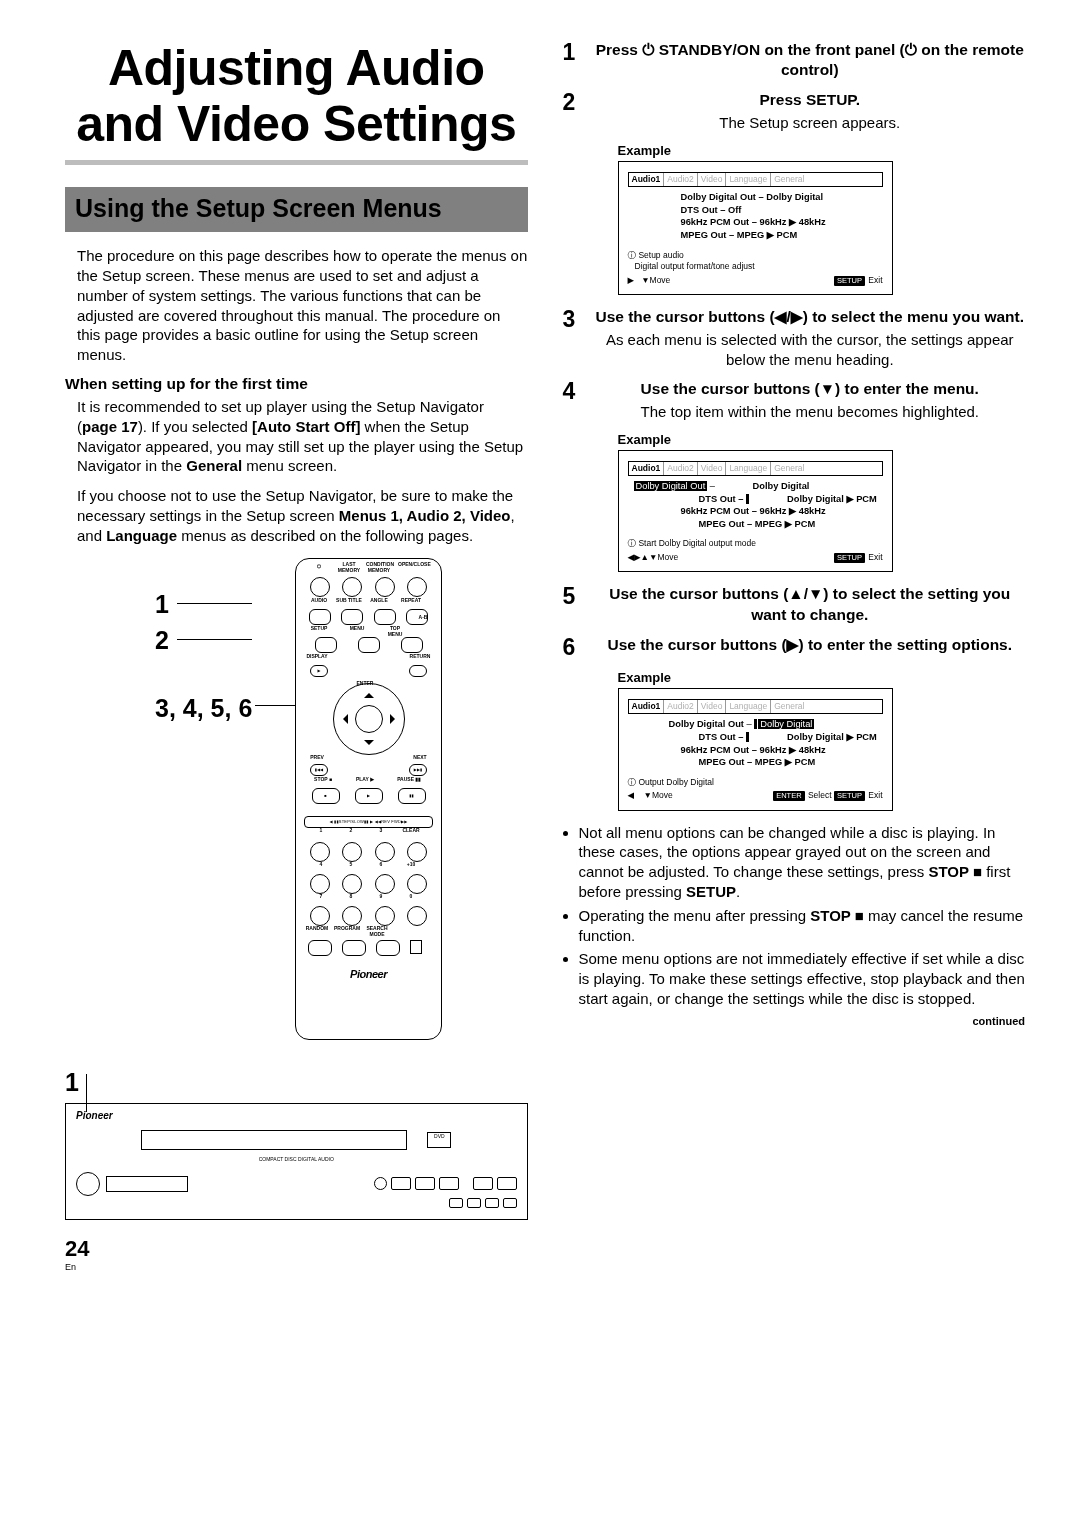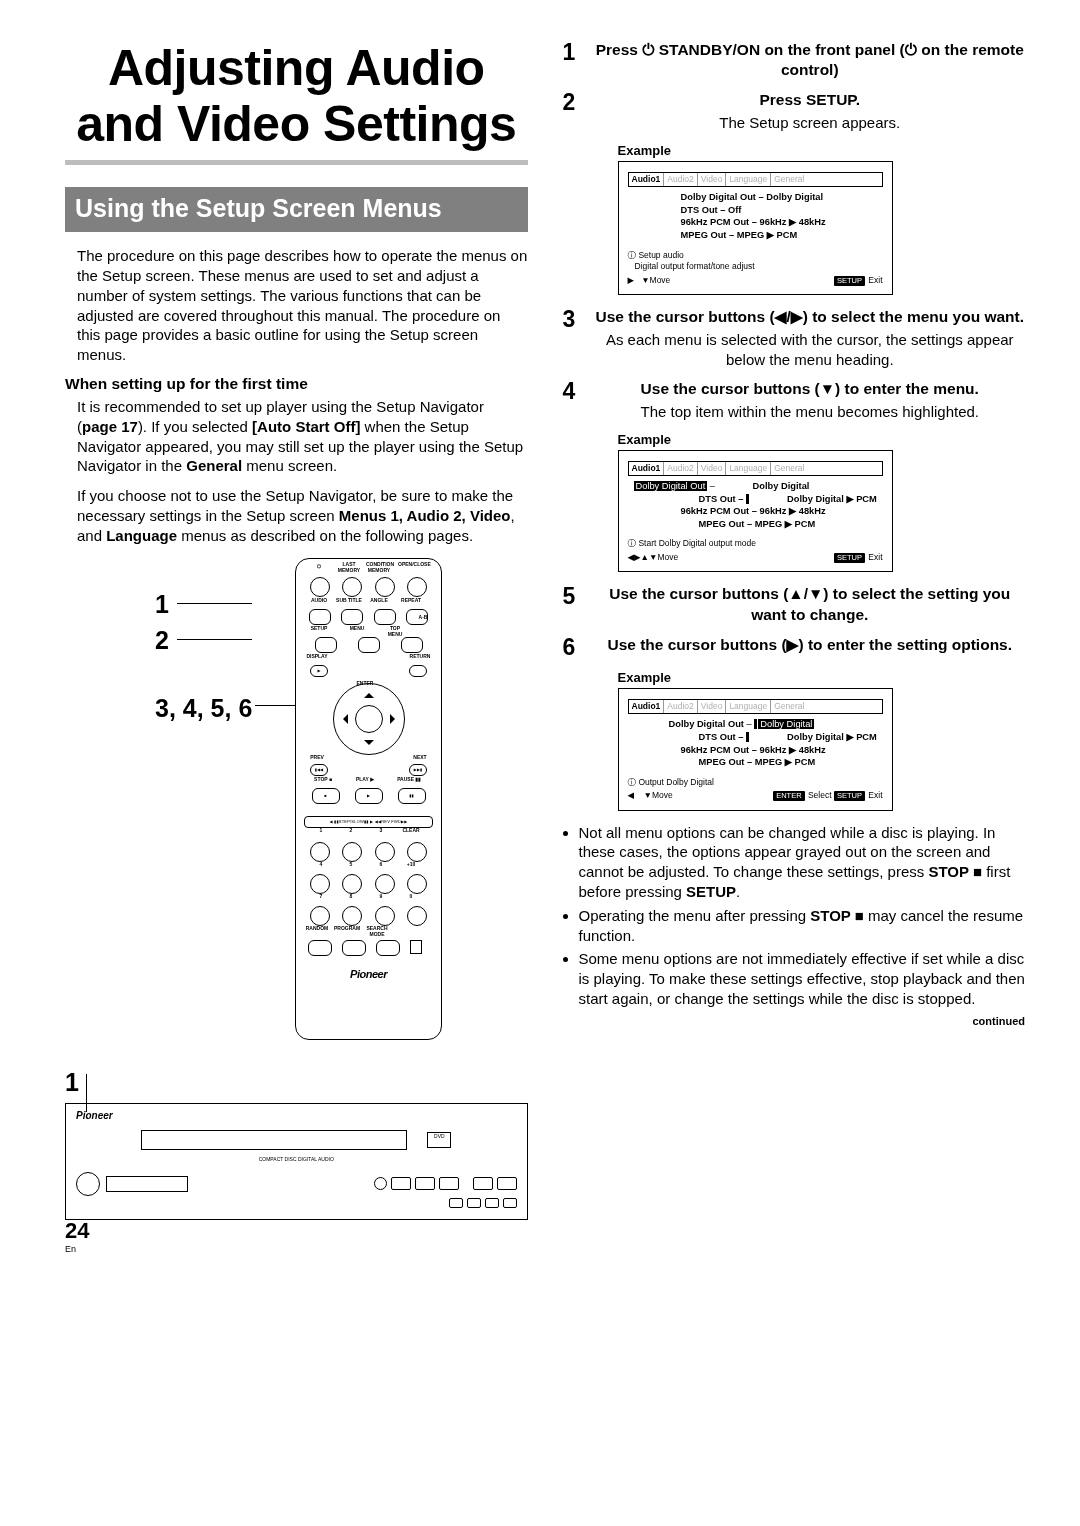--- a/index.html
+++ b/index.html
@@ -32,21 +32,21 @@
     text-align: center;
   }
   .title-underline {
     height: 5px;
     background: #bdbdbd;
     margin-bottom: 22px;
     width: 100%;
   }
   .section-bar {
     background: #808080;
-    color: #ffffff;
+    color: #000000;
     font-size: 25px;
     font-weight: bold;
     padding: 6px 25px 8px 10px;
     line-height: 1.25;
     margin-bottom: 14px;
   }
   p.body {
     font-size: 15px;
     line-height: 1.32;
     margin: 0 0 10px 12px;
@@ -269,20 +269,21 @@
   }
   .player-brand { font-style: italic; font-weight: bold; font-size: 10px; }
   .p-btn {
     width: 18px; height: 11px; border:1px solid #000; border-radius:2px;
     display:inline-block;
   }
   .p-btn.round { width:11px; height:11px; border-radius:50%; }
   .page-num {
     font-size: 22px;
     font-weight: bold;
+    margin-top: 18px;
   }
   .page-en {
     font-size: 9px;
   }
   .continued {
     text-align: right;
     font-size: 11px;
     font-weight: bold;
     margin-top: 6px;
   }

